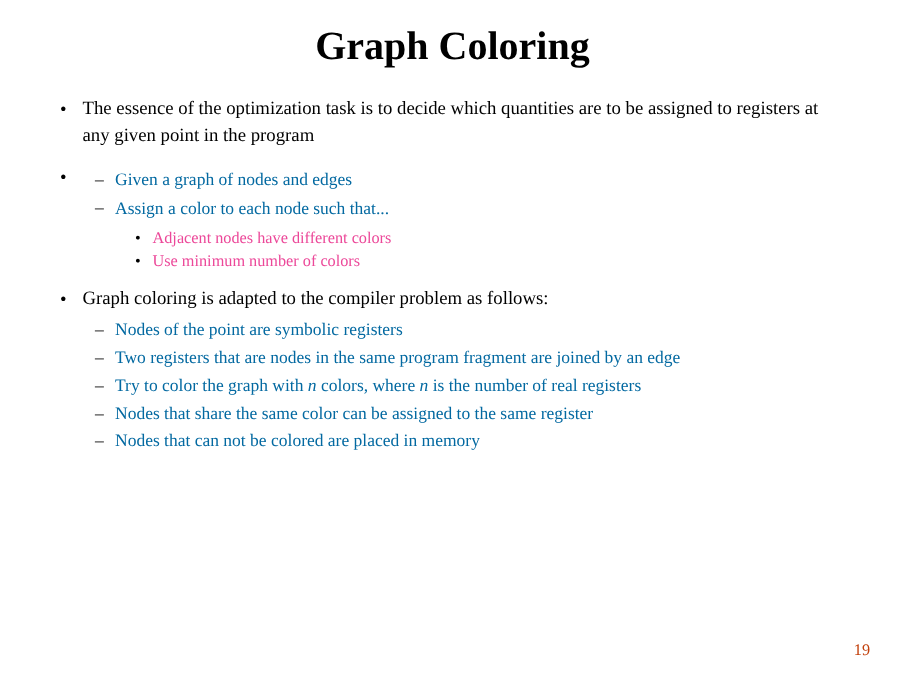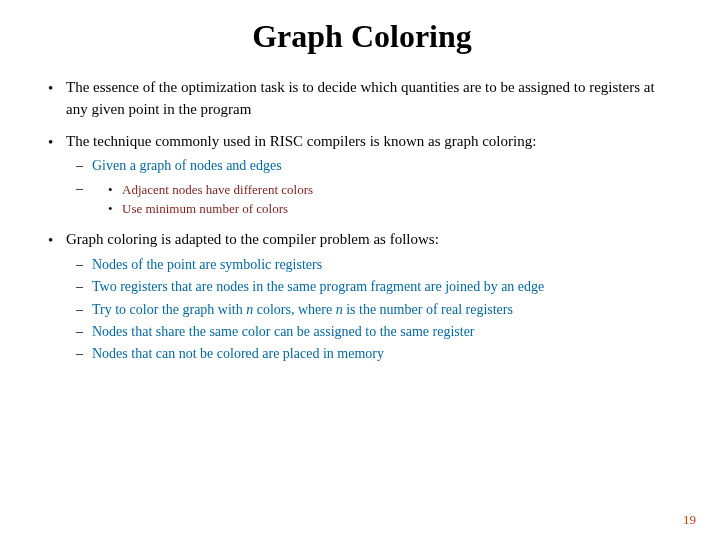--- a/index.html
+++ b/index.html
@@ -92,21 +92,21 @@
       margin-bottom: 1px;
     }
 
     .sub-bullet-marker {
       min-width: 14px;
       font-size: 13px;
     }
 
     .sub-bullet-text {
       font-size: 13px;
-      color: #7f1d1d;
+      color: #ec4899;
     }
 
     .italic {
       font-style: italic;
     }
 
     .page-number {
       position: absolute;
       bottom: 12px;
       right: 24px;
@@ -132,31 +132,31 @@
   <div class="content">
 
     <div class="bullet-level1 mb-10">
       <span class="bullet-marker">•</span>
       <span class="bullet-text">The essence of the optimization task is to decide which quantities are to be assigned to registers at any given point in the program</span>
     </div>
 
     <div class="bullet-level1 mb-4">
       <span class="bullet-marker">•</span>
       <div class="bullet-text">
-        <span>The technique commonly used in RISC compilers is known as graph coloring:</span>
         <div class="sub-list">
 
           <div class="dash-item">
             <span class="dash-marker">–</span>
             <span class="dash-text green">Given a graph of nodes and edges</span>
           </div>
 
           <div class="dash-item mb-4">
             <span class="dash-marker">–</span>
             <div style="flex:1;">
+              <span class="dash-text green">Assign a color to each node such that...</span>
               <div class="sub-sub-list">
                 <div class="sub-bullet-item">
                   <span class="sub-bullet-marker">•</span>
                   <span class="sub-bullet-text">Adjacent nodes have different colors</span>
                 </div>
                 <div class="sub-bullet-item">
                   <span class="sub-bullet-marker">•</span>
                   <span class="sub-bullet-text">Use minimum number of colors</span>
                 </div>
               </div>

